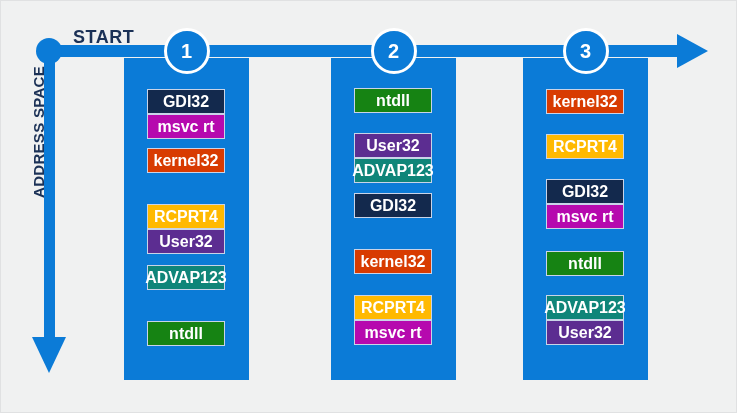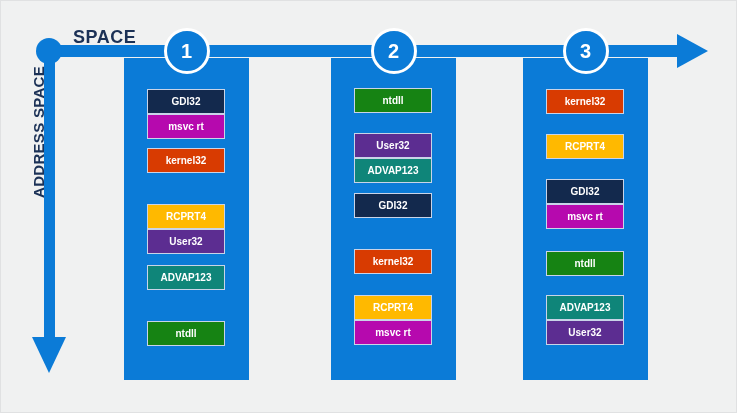--- a/index.html
+++ b/index.html
@@ -23,33 +23,33 @@
   .start-label { position:absolute; left:72px; top:26px; font-size:18px; font-weight:bold;
              color:var(--navy,#1b3156); letter-spacing:0.5px; }
   .addr-label { position:absolute; left:-25px; top:127px; width:124px; height:16px;
              transform:rotate(-90deg); font-size:15px; font-weight:bold;
              color:var(--navy,#1b3156); text-align:center; letter-spacing:0.3px; white-space:nowrap; }
   .column { position:absolute; top:57px; width:125px; height:322px; background:var(--blue,#0b7bd7); }
   .badge { position:absolute; top:-30px; width:40px; height:40px; border-radius:50%;
              background:var(--blue,#0b7bd7); border:3px solid #ffffff; color:#ffffff;
              font-weight:bold; font-size:20px; display:flex; align-items:center; justify-content:center; }
   .module-box { position:absolute; left:23px; width:78px; height:25px; box-sizing:border-box;
-             border:1px solid #c9d4e8; color:#ffffff; font-weight:bold; font-size:10px;
+             border:1px solid #c9d4e8; color:#ffffff; font-weight:bold; font-size:16px;
              display:flex; align-items:center; justify-content:center; white-space:nowrap; }
 </style>
 </head>
 <body>
 
 <div class="canvas">
   <div class="h-shaft"></div>
   <div class="h-head"></div>
   <div class="start-dot"></div>
   <div class="v-shaft"></div>
   <div class="v-head"></div>
-  <div class="start-label">SPACE</div>
+  <div class="start-label">START</div>
   <div class="addr-label">ADDRESS SPACE</div>
   <div id="columns">
       <div class="column" style="left: 123px;">
         <div class="badge" style="left: 39.5px;">1</div>
         <div class="module-box" style="top: 31px; background: rgb(19, 41, 77); border-color: rgb(201, 212, 232); color: rgb(255, 255, 255);">GDI32</div>
         <div class="module-box" style="top: 56px; background: rgb(182, 9, 174); border-color: rgb(201, 212, 232); color: rgb(255, 255, 255);">msvc rt</div>
         <div class="module-box" style="top: 90px; background: rgb(216, 59, 1); border-color: rgb(201, 212, 232); color: rgb(255, 255, 255);">kernel32</div>
         <div class="module-box" style="top: 146px; background: rgb(255, 185, 0); border-color: rgb(201, 212, 232); color: rgb(255, 255, 255);">RCPRT4</div>
         <div class="module-box" style="top: 171px; background: rgb(92, 45, 145); border-color: rgb(201, 212, 232); color: rgb(255, 255, 255);">User32</div>
         <div class="module-box" style="top: 207px; background: rgb(15, 133, 121); border-color: rgb(201, 212, 232); color: rgb(255, 255, 255);">ADVAP123</div>

